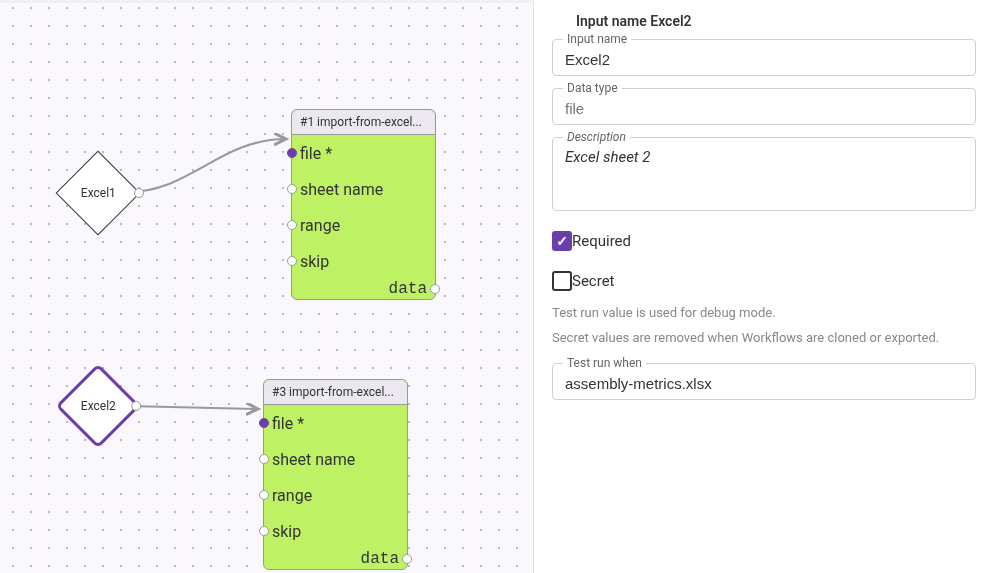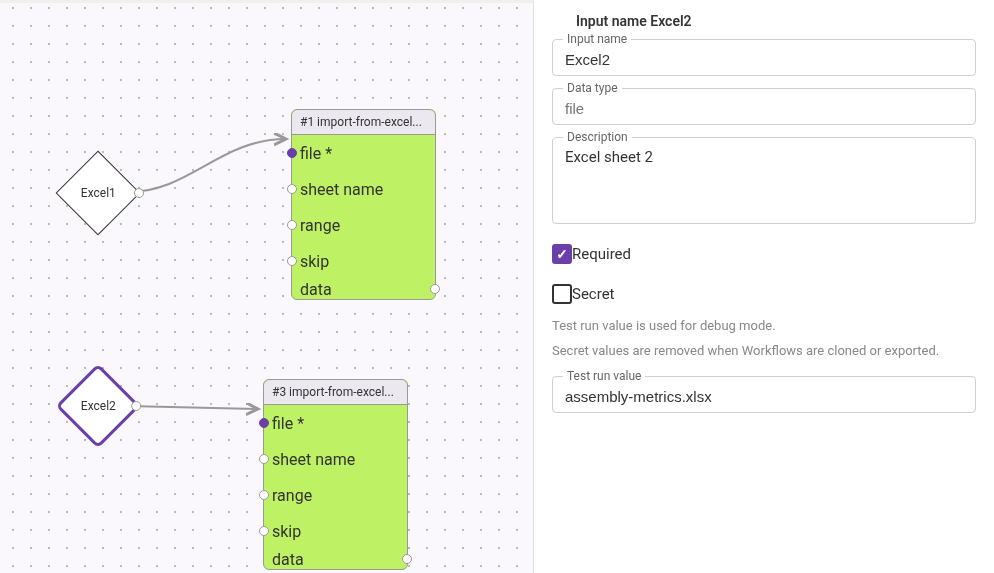--- a/index.html
+++ b/index.html
@@ -70,21 +70,22 @@
       color: #333;
       border: none;
       outline: none;
       width: 100%;
       background: transparent;
     }
     .field-value.placeholder {
       color: #999;
     }
     .field-group.textarea {
-      height: 87px;
+      height: 74px;
+      font-style: italic;
     }
     .checkbox-row {
       display: flex;
       align-items: center;
       margin: 20px 0 14px 0;
     }
     .checkbox {
       width: 20px;
       height: 20px;
       border: 2px solid #333;
@@ -170,23 +171,24 @@
     .port-row {
       display: flex;
       align-items: center;
       padding: 18px 8px;
       font-size: 16px;
       color: #333;
       position: relative;
       height: 20px;
     }
     .port-row.output {
-      justify-content: flex-start;
+      justify-content: flex-end;
       padding-top: 4px;
       padding-bottom: 4px;
+      font-family: Liberation Mono, monospace;
     }
     .port-dot {
       position: absolute;
       width: 10px;
       height: 10px;
       border-radius: 50%;
       border: 1px solid #999;
       background: #fff;
     }
     .port-dot.left {
@@ -315,17 +317,17 @@
     <div class="checkbox-row">
       <div class="checkbox"></div>
       <span class="checkbox-label">Secret</span>
     </div>
 
     <div class="help-text" style="margin-bottom: 10px;">Test run value is used for debug mode.</div>
 
     <div class="help-text">Secret values are removed when Workflows are cloned or exported.</div>
 
     <div class="field-group">
-      <div class="field-label">Test run value</div>
+      <div class="field-label">Test run when</div>
       <input class="field-value" value="assembly-metrics.xlsx" style="">
     </div>
   </div>
 </div>
 
 </body></html>

